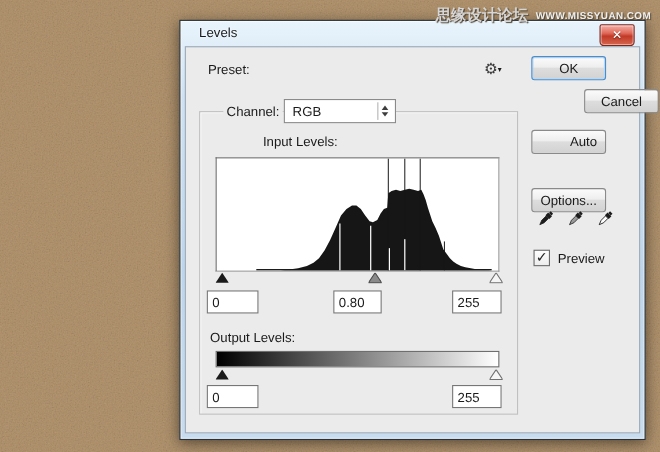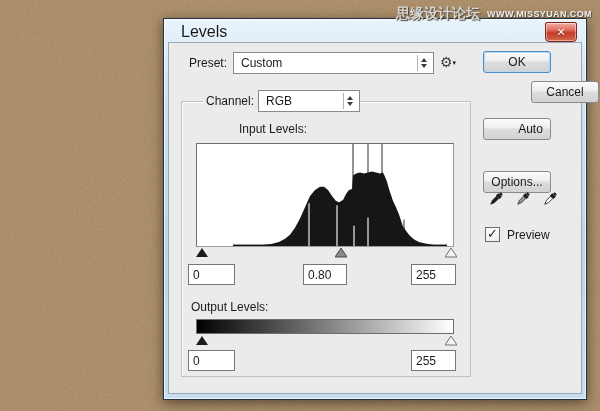--- a/index.html
+++ b/index.html
@@ -15,21 +15,21 @@
   .watermark .cn{font-size:14px;font-weight:bold;color:#d6d6d6;text-shadow:1px 1px 1px #4e4434;}
   .watermark .en{font-size:9px;font-weight:bold;letter-spacing:.4px;color:#efefef;text-shadow:1px 1px 1px #4e4434;}
 
   
   .dialog{position:absolute;left:163px;top:18px;width:422px;height:380px;
           background:linear-gradient(180deg,#e9f4fc 0%,#cfe2f3 18%,#bdd5ec 60%,#c7dcef 100%);
           border:1px solid #243340;
           box-shadow:0 3px 12px rgba(0,0,0,.5), inset 0 0 0 1px rgba(255,255,255,.65);
           z-index:10;}
   .titlebar{position:absolute;left:0;top:0;right:0;height:23px;}
-  .titlebar .title{position:absolute;left:17px;top:4px;font-size:16px;color:#15191c;text-shadow:0 0 2px #fff;}
+  .titlebar .title{position:absolute;left:17px;top:4px;font-size:12px;color:#15191c;text-shadow:0 0 2px #fff;}
   .close-btn{position:absolute;left:381px;top:3px;width:30px;height:18px;
              background:linear-gradient(180deg,#f3b0a6 0%,#e0695a 40%,#c23a27 55%,#d4664f 100%);
              border:1px solid #7e251a;border-radius:2px 2px 4px 4px;
              box-shadow:inset 0 0 0 1px rgba(255,255,255,.45);
              display:flex;align-items:center;justify-content:center;cursor:pointer;}
   .close-btn span{color:#fff;font-size:11px;font-weight:bold;line-height:10px;text-shadow:0 1px 1px rgba(0,0,0,.5);}
 
   
   .content{position:absolute;left:4px;right:4px;top:23px;bottom:5px;
            background:#ebebeb;border:1px solid #98a9b8;}
@@ -116,27 +116,20 @@
   <div class="titlebar">
     <span class="title">Levels</span>
     <div class="close-btn">
       <span>✕</span>
     </div>
   </div>
 
   <div class="content">
 
     <span class="label" style="left:20px;top:13px;">Preset:</span>
-    <div class="select" style="left:64px;top:9px;width:201px;">
-      <span class="sel-text">Custom</span>
-      <span class="stepper">
-          <i class="tri-up"></i>
-          <i class="tri-down"></i>
-        </span>
-    </div>
     <div class="gear">
       <span>⚙</span><span class="caret">▾</span>
     </div>
 
     <button class="btn default" style="top:8px;">OK</button>
     <button class="btn" style="top:38px;margin-left:48px;">Cancel</button>
     <button class="btn" style="top:75px;padding-left:33px;">Auto</button>
     <button class="btn" style="top:128px;">Options...</button>
 
     <div class="droppers">

